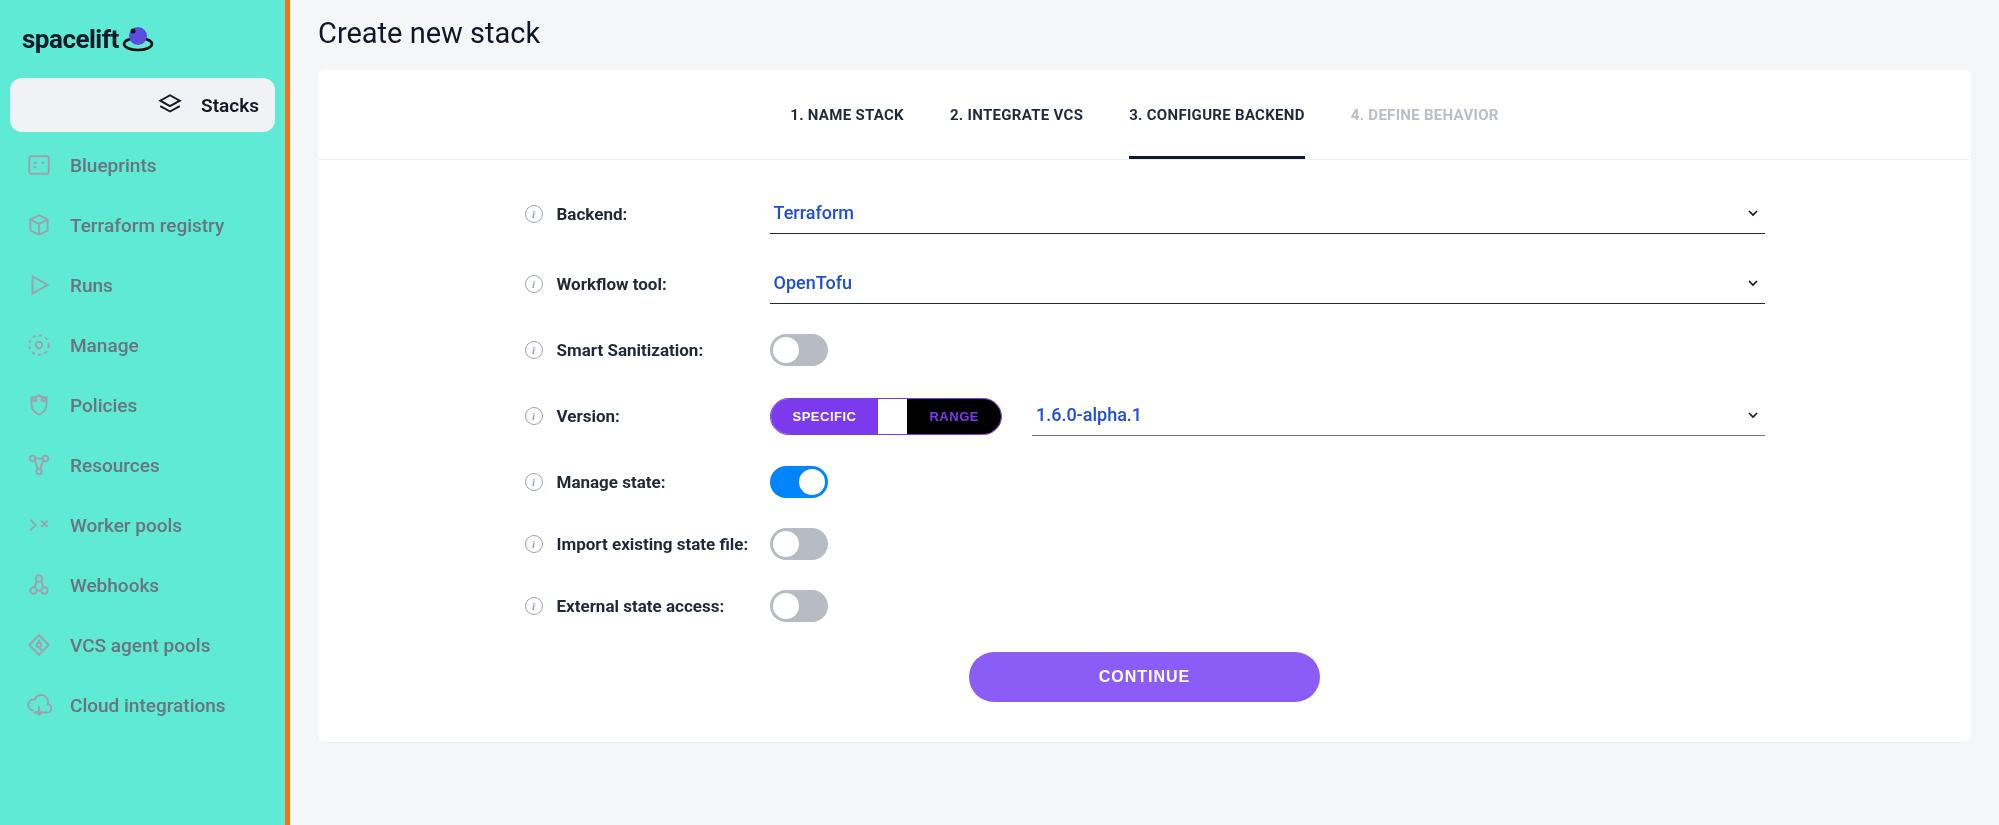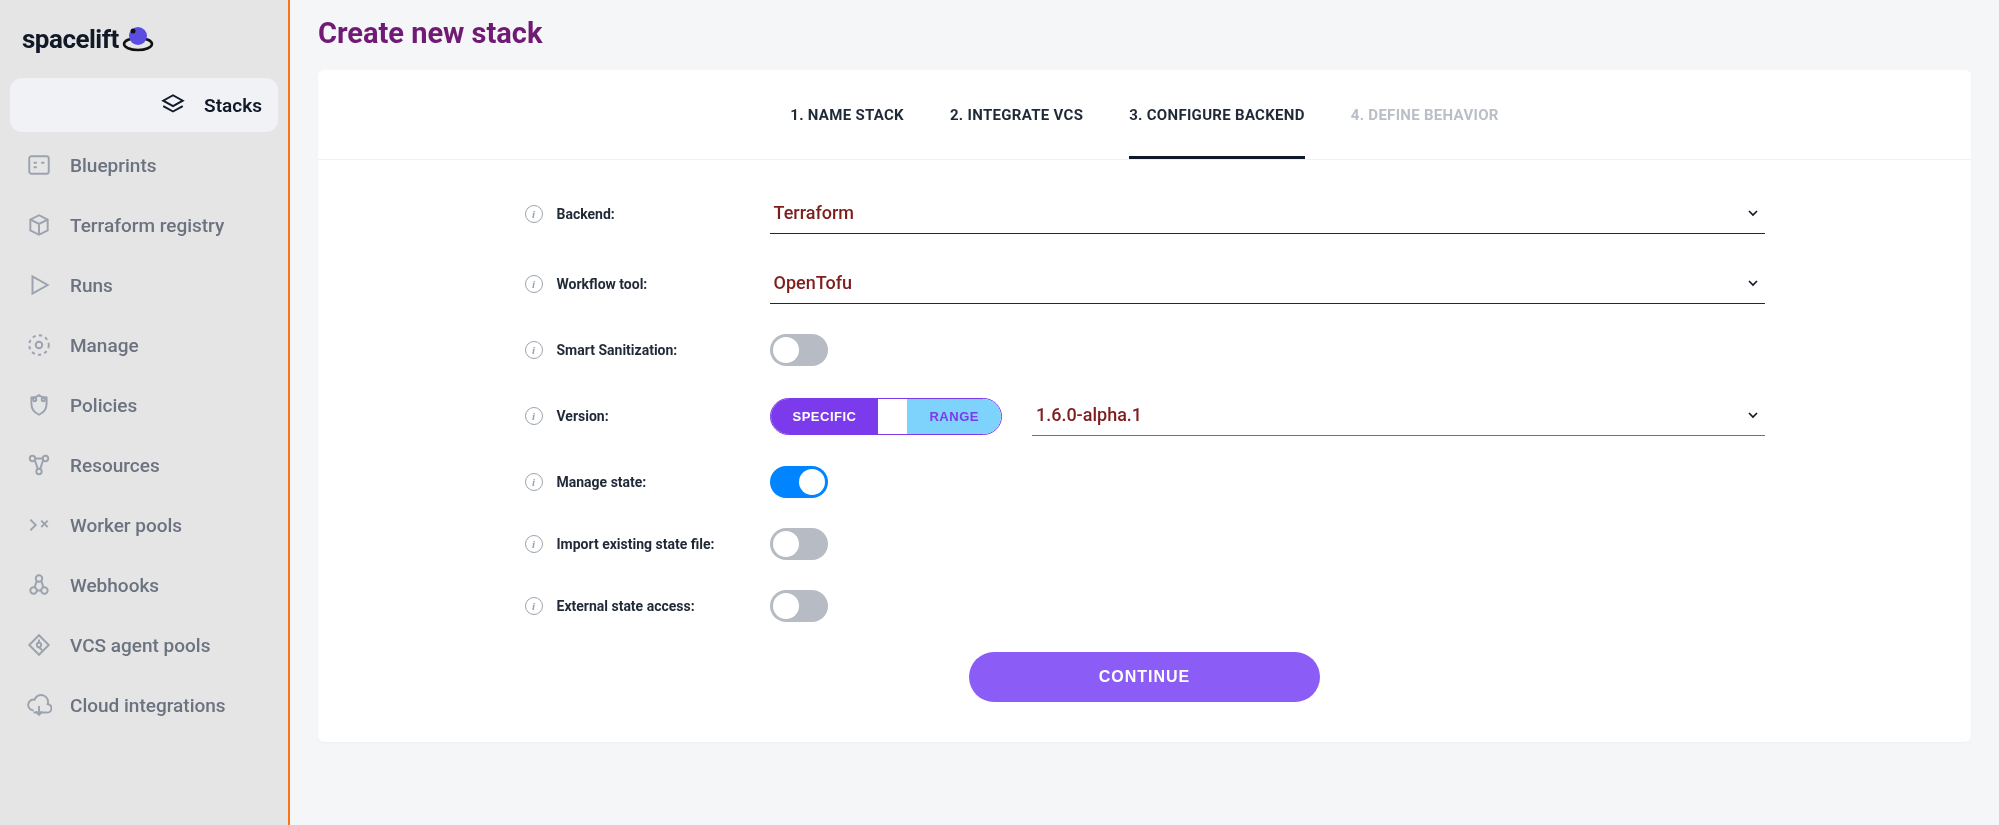--- a/index.html
+++ b/index.html
@@ -15,22 +15,22 @@
     height: 825px;
     overflow: hidden;
   }
   .app {
     display: flex;
     height: 100%;
   }
   
   .sidebar {
     width: 290px;
-    background: #e5e5e5;
-    border-right: 2px solid #f97316;
+    background: #5eead4;
+    border-right: 5px solid #f97316;
     display: flex;
     flex-direction: column;
     padding: 14px 10px;
   }
   .logo-wrap {
     display: flex;
     align-items: center;
     gap: 2px;
     padding: 8px 12px 22px 12px;
   }
@@ -77,22 +77,22 @@
   }
   
   .main {
     flex: 1;
     display: flex;
     flex-direction: column;
     overflow: auto;
   }
   .page-title {
     font-size: 29px;
-    font-weight: 700;
-    color: #701a75;
+    font-weight: 400;
+    color: #0f172a;
     padding: 16px 28px 20px 28px;
   }
   .card {
     background: #fff;
     margin: 0 28px 28px 28px;
     border-radius: 6px;
     box-shadow: 0 1px 2px rgba(0,0,0,0.03);
     padding-bottom: 40px;
   }
   .steps {
@@ -143,38 +143,38 @@
     align-items: center;
     justify-content: center;
     font-size: 11px;
     font-weight: 600;
     color: #9ca3af;
     flex-shrink: 0;
     font-style: italic;
     font-family: Georgia, serif;
   }
   .row-label {
-    font-size: 14px;
+    font-size: 17px;
     font-weight: 700;
     color: #1f2937;
   }
   .field-col {
     flex: 1;
     display: flex;
     align-items: center;
     gap: 30px;
   }
   .select {
     flex: 1;
     border: none;
     border-bottom: 1.5px solid #1f2937;
     padding: 8px 4px 10px 4px;
     font-size: 18px;
     font-weight: 500;
-    color: #7f1d1d;
+    color: #1d4ed8;
     display: flex;
     justify-content: space-between;
     align-items: center;
     cursor: pointer;
     background: transparent;
   }
   .select.light-border { border-bottom-color: #6b7280; }
   .chevron {
     width: 16px;
     height: 16px;
@@ -212,21 +212,21 @@
     flex-shrink: 0;
     gap: 29px;
   }
   .segmented button {
     border: none;
     padding: 10px 22px;
     font-size: 13px;
     font-weight: 700;
     letter-spacing: 0.5px;
     cursor: pointer;
-    background: #7dd3fc;
+    background: #000000;
     color: #7c3aed;
   }
   .segmented button.active {
     background: #7c3aed;
     color: #fff;
   }
   .continue-wrap {
     display: flex;
     justify-content: center;
     margin-top: 30px;

